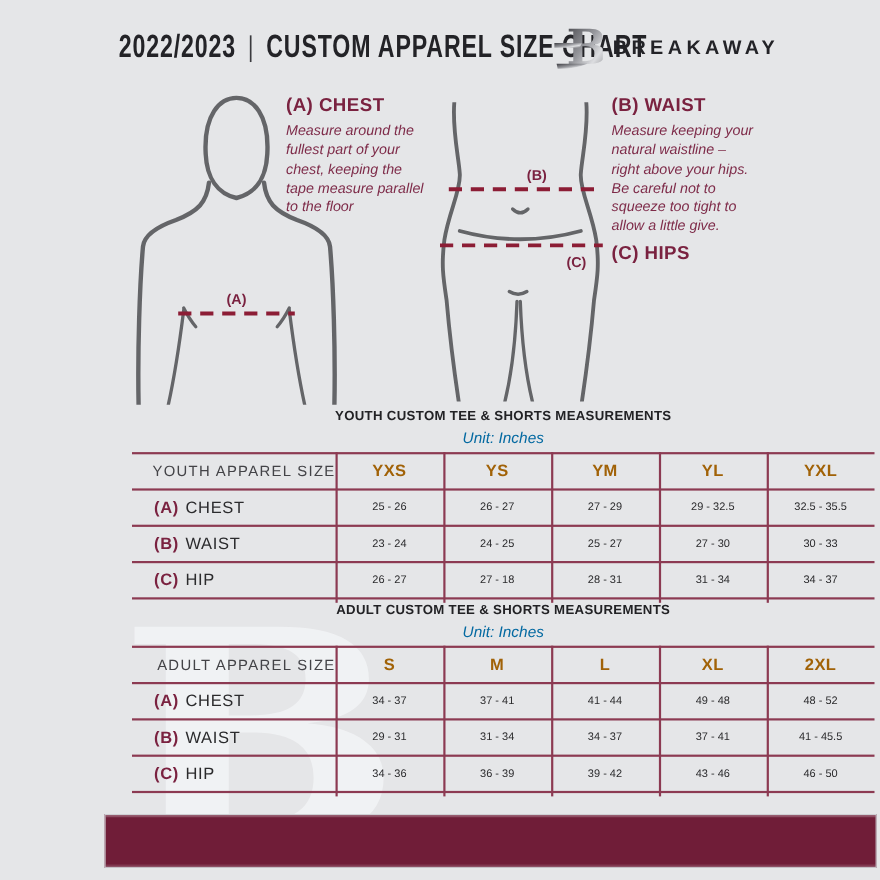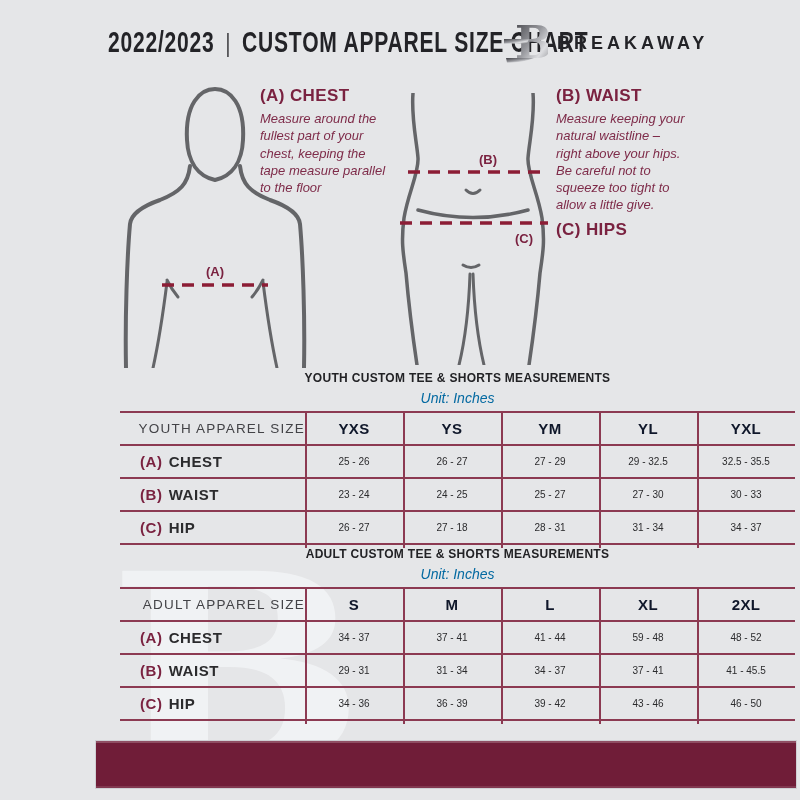--- a/index.html
+++ b/index.html
@@ -45,27 +45,27 @@
   }
   .sizetable{
     position:absolute;left:120px;width:675px;
     border-bottom:2px solid #8c3a52;
   }
   .trow{
     display:grid;grid-template-columns:185px 98px 98px 98px 98px 98px;
     height:31px;align-items:center;border-top:2px solid #8c3a52;
   }
   .cell{ text-align:center;font-size:10px;color:#2b2b2d; }
-  .cell.hsize{font-weight:700;font-size:15px;letter-spacing:.4px;color:#0f172a;}
+  .cell.hsize{font-weight:700;font-size:15px;letter-spacing:.4px;color:#a16207;}
   .cell.hlabel{
     text-align:right;padding-left:18px;font-size:13.5px;letter-spacing:1.2px;color:#434347;
   }
   .cell.rlabel{text-align:left;padding-left:20px;font-size:15px;letter-spacing:.6px;}
   .rlabel .key{font-weight:700;color:#7a2240;}
-  .rlabel .nm{margin-left:6px;color:#2b2b2d;font-weight:bold;}
+  .rlabel .nm{margin-left:6px;color:#2b2b2d;}
   .vsep{position:absolute;top:0;width:2px;height:calc(100% + 5px);background:#8c3a52;}
   .v1{left:185px;} .v2{left:283px;} .v3{left:381px;} .v4{left:479px;} .v5{left:577px;}
   
   .watermark{
     position:absolute;left:108px;top:538px;z-index:0;
     font-family:"DejaVu Serif", serif;font-weight:700;font-size:265px;line-height:1;
     color:rgba(250,251,253,0.55);
     transform:scaleX(1.15);transform-origin:0 0;
     user-select:none;
   }
@@ -222,21 +222,21 @@
         <div class="cell hsize">XL</div>
         <div class="cell hsize">2XL</div>
       </div>
       <div class="trow">
         <div class="cell rlabel">
           <span class="key">(A)</span><span class="nm">CHEST</span>
         </div>
         <div class="cell">34 - 37</div>
         <div class="cell">37 - 41</div>
         <div class="cell">41 - 44</div>
-        <div class="cell">59 - 48</div>
+        <div class="cell">49 - 48</div>
         <div class="cell">48 - 52</div>
       </div>
       <div class="trow">
         <div class="cell rlabel">
           <span class="key">(B)</span><span class="nm">WAIST</span>
         </div>
         <div class="cell">29 - 31</div>
         <div class="cell">31 - 34</div>
         <div class="cell">34 - 37</div>
         <div class="cell">37 - 41</div>

